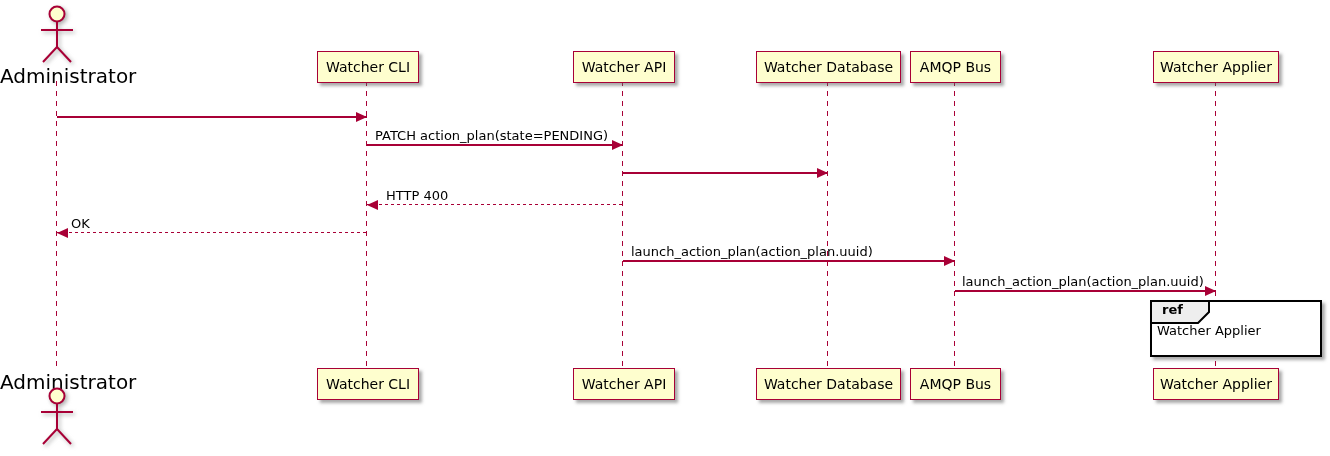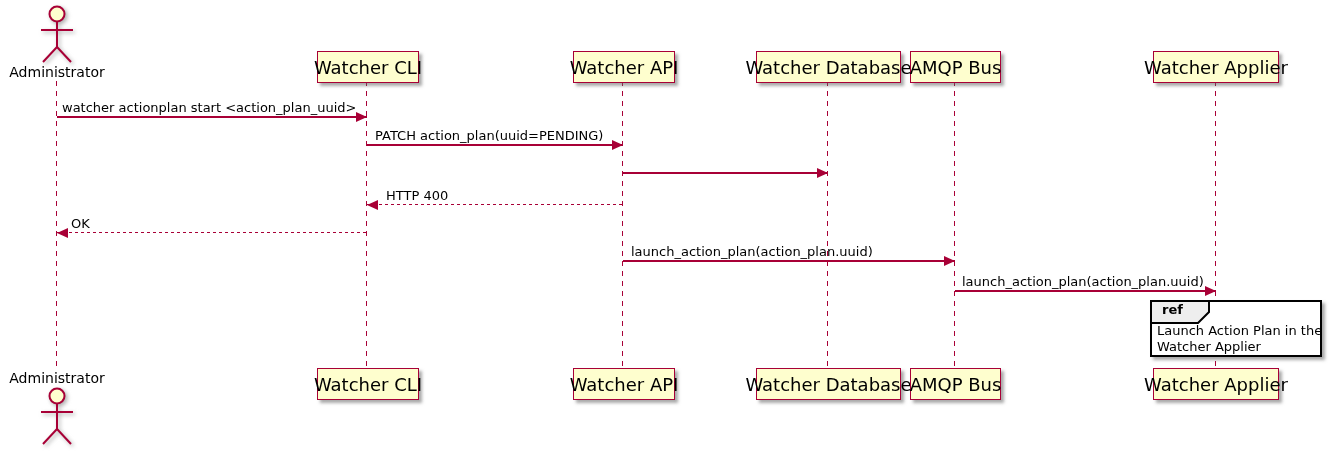--- a/index.html
+++ b/index.html
@@ -16,25 +16,25 @@
     position:absolute;width:1px;
     background:repeating-linear-gradient(to bottom,var(--border) 0 5px,transparent 5px 10px);
   }
   
   .pbox{
     position:absolute;height:30px;
     background:var(--participant-fill);
     border:1.7px solid var(--border);
     box-shadow:3px 3px 3px rgba(100,100,100,.55);
     display:flex;align-items:center;justify-content:center;
-    font-size:18px;white-space:nowrap;
+    font-size:14px;white-space:nowrap;
   }
   
   .actor-svg{position:absolute;filter:drop-shadow(2.5px 2.5px 2px rgba(120,120,120,.6));}
-  .actor-label{position:absolute;width:114px;text-align:center;font-size:14px;white-space:nowrap;}
+  .actor-label{position:absolute;width:114px;text-align:center;font-size:20px;white-space:nowrap;}
   
   .msg-label{position:absolute;font-size:13px;white-space:nowrap;}
   .mline{position:absolute;height:1.5px;background:var(--arrow);}
   .mline.dashed{
     height:1.2px;
     background:repeating-linear-gradient(to right,var(--arrow) 0 3px,transparent 3px 6px);
   }
   .ah{position:absolute;width:0;height:0;border-top:5px solid transparent;border-bottom:5px solid transparent;}
   .ah-r{border-left:11px solid var(--arrow);}
   .ah-l{border-right:11px solid var(--arrow);}
@@ -78,25 +78,24 @@
   <div class="pbox" style="left:756px;top:51px;width:143px">
     <span>Watcher Database</span>
   </div>
   <div class="pbox" style="left:910px;top:51px;width:89px">
     <span>AMQP Bus</span>
   </div>
   <div class="pbox" style="left:1153px;top:51px;width:124px">
     <span>Watcher Applier</span>
   </div>
 
-  <div class="msg-label" style="left:62px;top:100px">watcher actionplan start &lt;action_plan_uuid&gt;</div>
   <div class="mline" style="left:57px;top:116px;width:310px"></div>
   <div class="ah ah-r" style="left:356px;top:112px"></div>
 
-  <div class="msg-label" style="left:375px;top:128px">PATCH action_plan(uuid=PENDING)</div>
+  <div class="msg-label" style="left:375px;top:128px">PATCH action_plan(state=PENDING)</div>
   <div class="mline" style="left:367px;top:144px;width:256px"></div>
   <div class="ah ah-r" style="left:612px;top:140px"></div>
 
   <div class="mline" style="left:623px;top:172px;width:205px"></div>
   <div class="ah ah-r" style="left:817px;top:168px"></div>
 
   <div class="msg-label" style="left:386px;top:188px">HTTP 400</div>
   <div class="mline dashed" style="left:367px;top:204px;width:256px"></div>
   <div class="ah ah-l" style="left:367px;top:200px"></div>
 
@@ -113,21 +112,20 @@
   <div class="ah ah-r" style="left:1205px;top:286px"></div>
 
   <div class="ref-box">
     <div class="ref-tab">
       <svg width="62" height="24" viewBox="0 0 62 24">
         <path d="M1,1 H59 V12 L48,23 H1 Z" style="fill:var(--ref-tab-fill);stroke:var(--ref-border);stroke-width:2"></path>
       </svg>
       <span>ref</span>
     </div>
     <div class="ref-text">
-      <div>Launch Action Plan in the</div>
       <div>Watcher Applier</div>
     </div>
   </div>
 
   <div class="actor-label" style="left:0;top:370px">Administrator</div>
   <svg class="actor-svg" style="left:37px;top:386px" width="40" height="60" viewBox="0 0 40 60">
     <circle cx="20" cy="10" r="7.5" style="fill:var(--participant-fill);stroke:var(--border);stroke-width:2"></circle>
     <line x1="20" y1="17.5" x2="20" y2="43" style="stroke:var(--border);stroke-width:2"></line>
     <line x1="4" y1="26" x2="36" y2="26" style="stroke:var(--border);stroke-width:2"></line>
     <line x1="20" y1="43" x2="6" y2="58" style="stroke:var(--border);stroke-width:2"></line>

